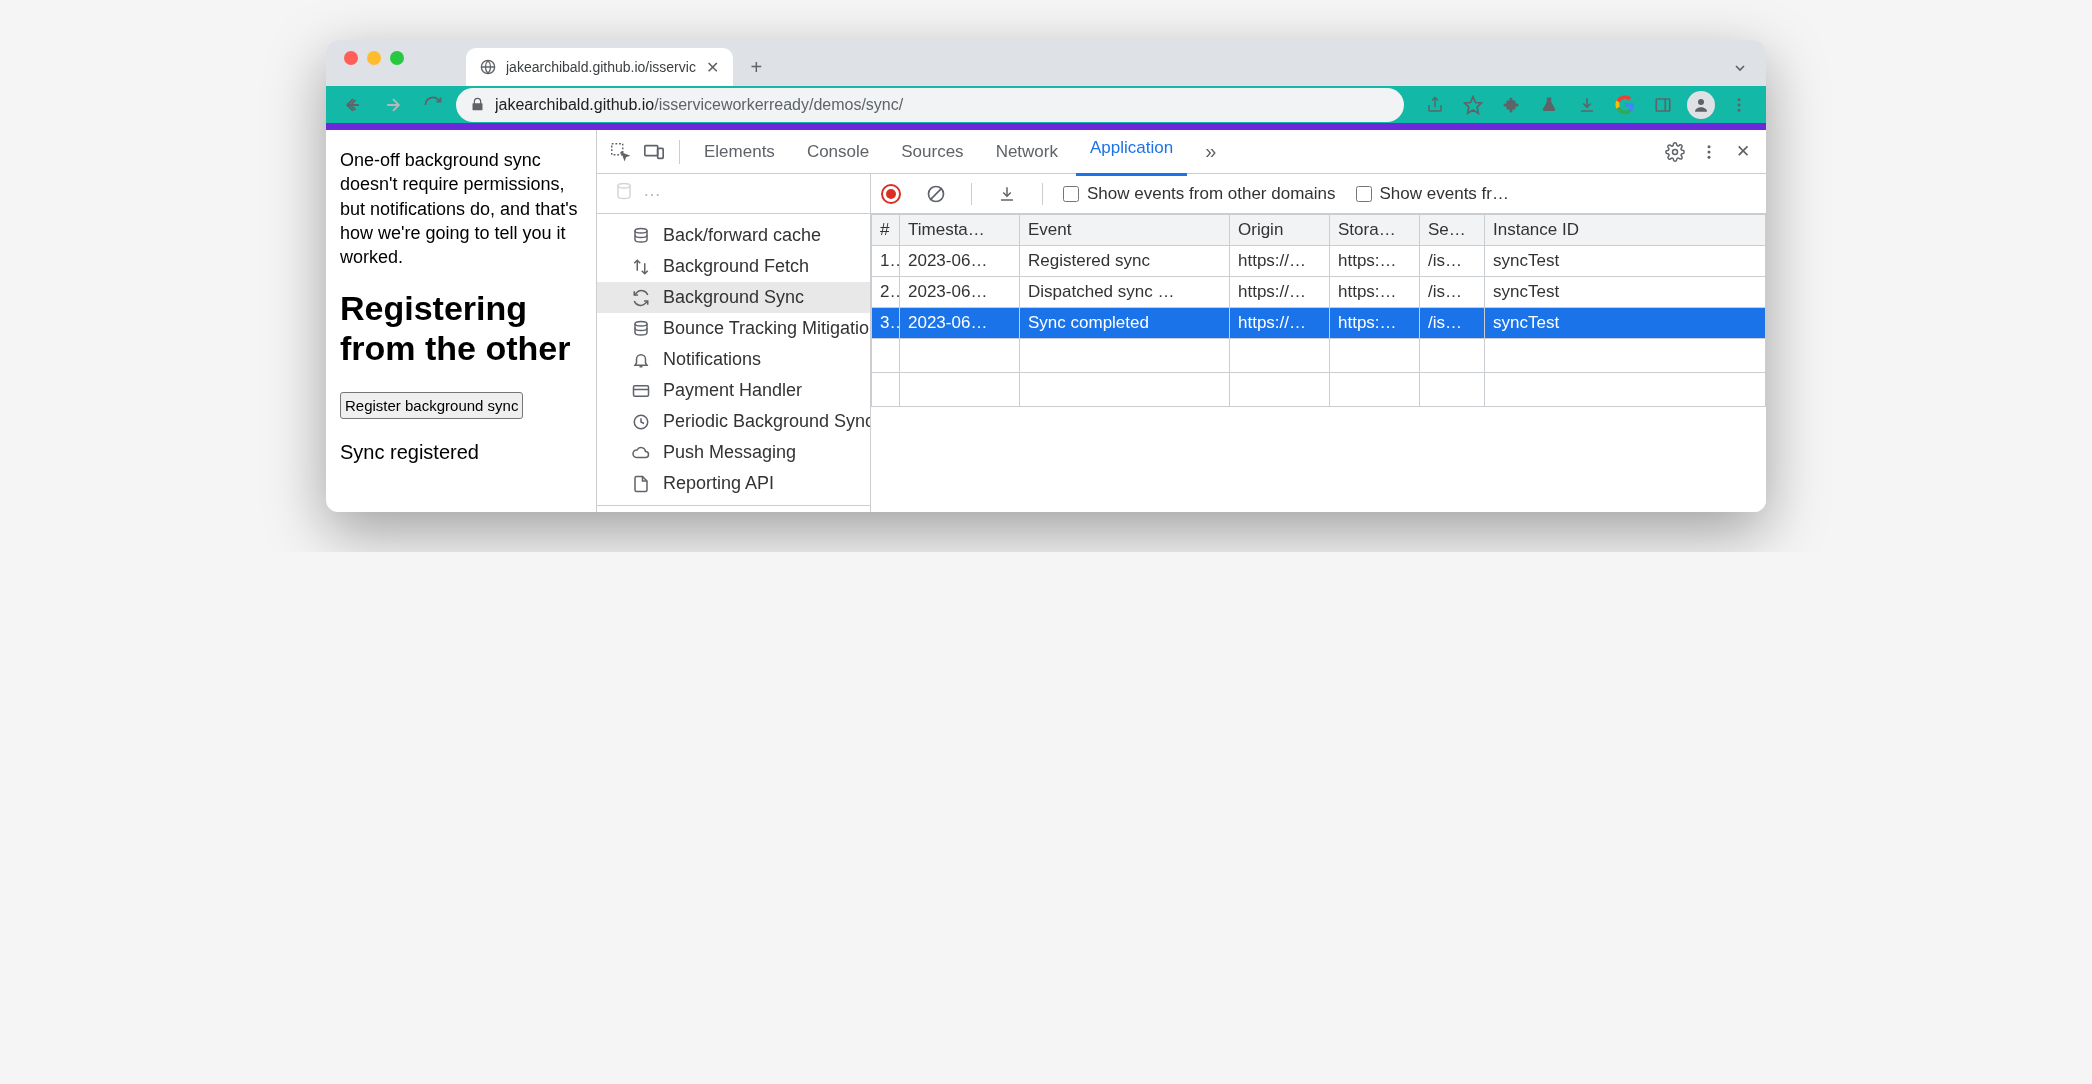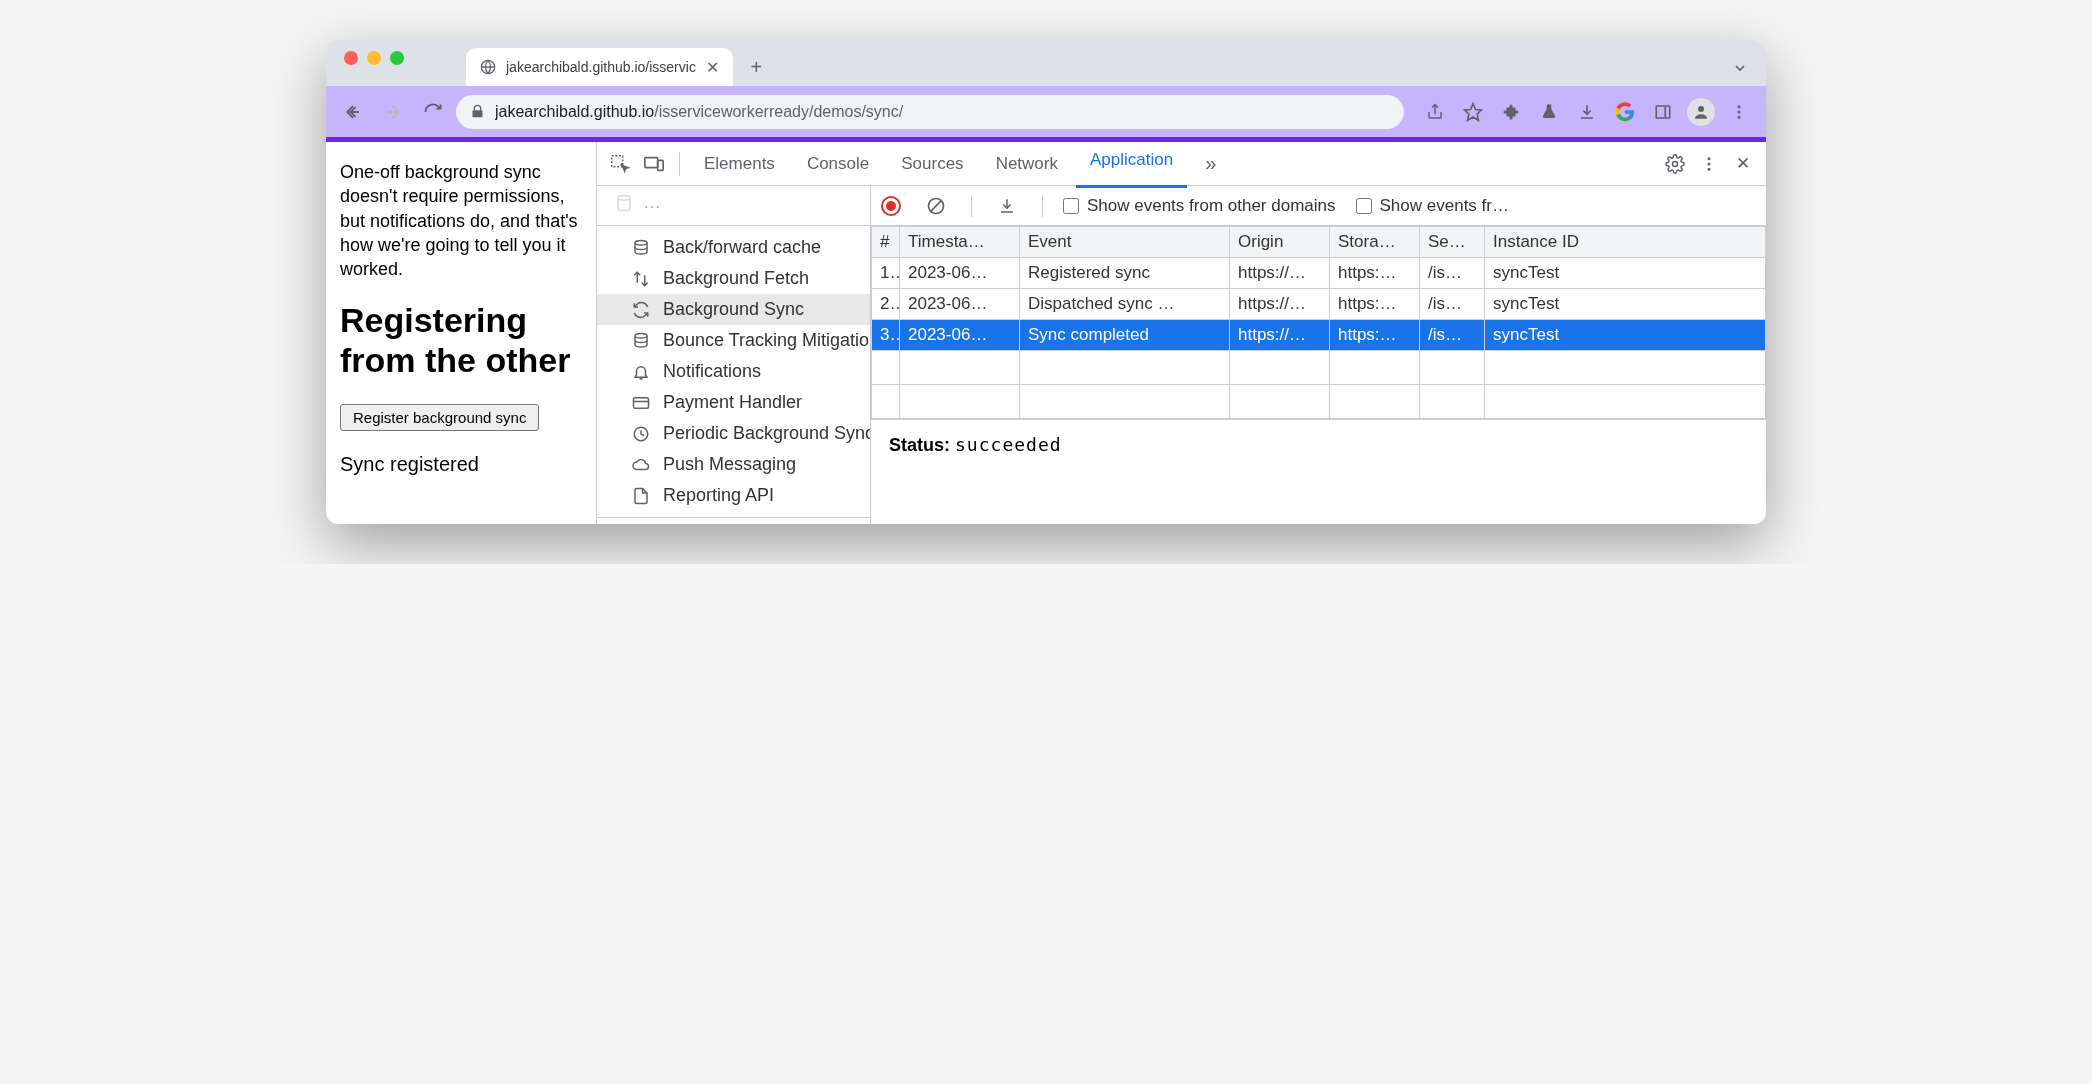--- a/index.html
+++ b/index.html
@@ -11,36 +11,36 @@
 .dot.red { background: #ff5f57; }
 .dot.yellow { background: #febc2e; }
 .dot.green { background: #28c840; }
 .tab { display: flex; align-items: center; gap: 10px; background: #fff; border-radius: 10px 10px 0 0; height: 38px; padding: 0 14px; font-size: 14px; color: #3c4043; max-width: 300px; }
 .tab .favicon { width:16px; height:16px; display:flex; align-items:center; justify-content:center; }
 .tab .title { white-space: nowrap; overflow: hidden; text-overflow: ellipsis; flex:1; }
 .tab .close { font-size: 16px; color: #5f6368; cursor: pointer; }
 .new-tab { width: 30px; height: 30px; display:flex; align-items:center; justify-content:center; color:#5f6368; font-size:20px; margin-bottom:4px; cursor:pointer; }
 .titlebar .spacer { flex:1; }
 .tabdrop { color:#5f6368; margin-bottom:10px; margin-right:6px; }
-.toolbar { height: 56px; background:#c4b5fd; border-bottom:5px solid #6d28d9; display:flex; align-items:center; padding:0 10px; gap:6px; }
+.toolbar { height: 44px; background:#14b8a6; border-bottom:7px solid #6d28d9; display:flex; align-items:center; padding:0 10px; gap:6px; }
 .icon-btn { width:34px; height:34px; display:flex; align-items:center; justify-content:center; color:#5f6368; border-radius:50%; cursor:pointer; }
 .icon-btn.disabled { color:#b0b0b0; cursor:default; }
 .addrbar { flex:1; height:34px; background:#f1f3f4; border-radius:17px; display:flex; align-items:center; padding:0 14px; gap:10px; font-size:16px; color:#202124; }
 .addrbar .lock { color:#5f6368; }
 .addrbar .url { flex:1; white-space:nowrap; overflow:hidden; }
 .addrbar .url .host { color:#202124; }
 .addrbar .url .path { color:#5f6368; }
 .toolbar-icons { display:flex; gap:4px; margin-left:8px; }
 .avatar { width:28px; height:28px; background:#dfe1e5; border-radius:50%; display:flex; align-items:center; justify-content:center; }
 
 .content { display:flex; flex:1; height: 520px; }
 .page { width: 270px; padding: 18px 14px; font-size:18px; color:#000; line-height:1.35; overflow:hidden; }
 .page p { margin-bottom: 20px; }
 .page h2 { font-size: 34px; font-weight:700; margin: 10px 0 24px 0; line-height:1.15; }
-.page button.reg { font-family:inherit; font-size:15px; padding:4px 12px; border:1px solid #767676; background:#efefef; border-radius:3px; cursor:pointer; }
+.page button.reg { font-family:inherit; font-size:15px; padding:4px 4px; border:1px solid #767676; background:#efefef; border-radius:3px; cursor:pointer; }
 .page .status { margin-top:20px; font-size:20px; }
 
 .devtools { flex:1; display:flex; flex-direction:column; border-left:1px solid #cacdd1; background:#fff; }
 .dt-tabs { height:44px; border-bottom:1px solid #cacdd1; display:flex; align-items:center; padding:0 8px; gap:4px; font-size:17px; color:#5f6368; }
 .dt-tabs .sep { width:1px; height:24px; background:#cacdd1; margin:0 6px; }
 .dt-tab { padding: 10px 14px; cursor:pointer; white-space:nowrap; }
 .dt-tab.active { color:#1a73e8; border-bottom:3px solid #1a73e8; padding-bottom:15px; }
 .dt-tabs .spacer { flex:1; }
 .dt-icon { width:30px; height:30px; display:flex; align-items:center; justify-content:center; cursor:pointer; color:#5f6368; }
 
@@ -439,22 +439,18 @@
                   <td></td>
                   <td></td>
                   <td></td>
                   <td></td>
                   <td></td>
                   <td></td>
                 </tr>
               </tbody>
           </table>
 
-          <div class="status-pane">
-            <span class="lbl">Status:</span>
-            <span class="val">succeeded</span>
-          </div>
         </div>
       </div>
     </div>
 
   </div>
 </div>
 
 </body></html>

